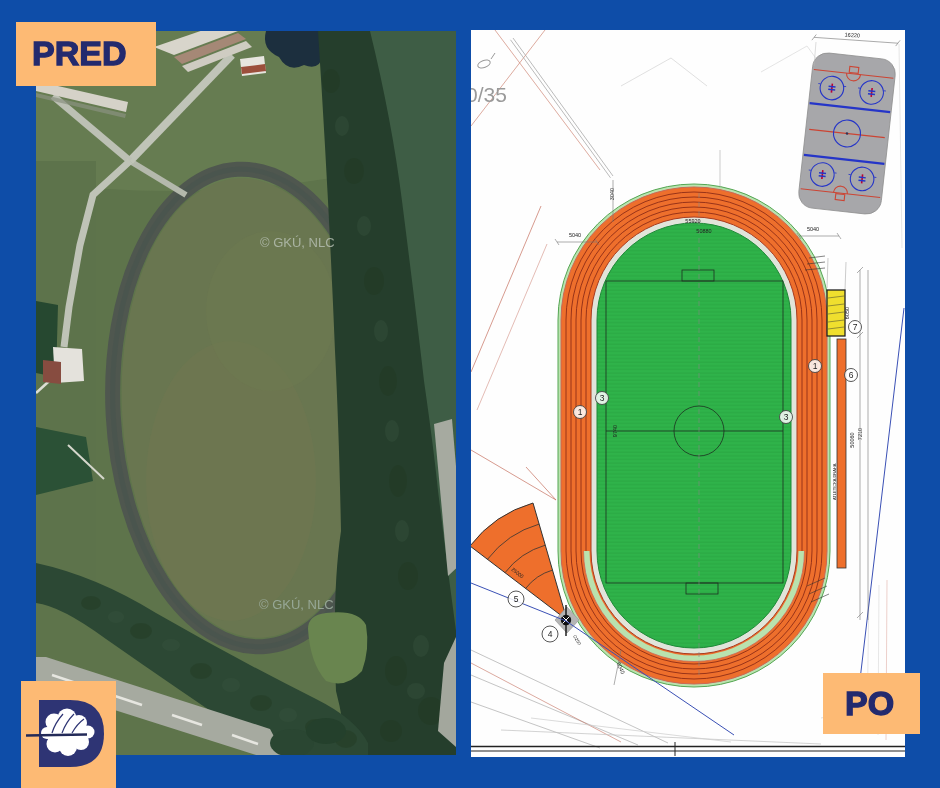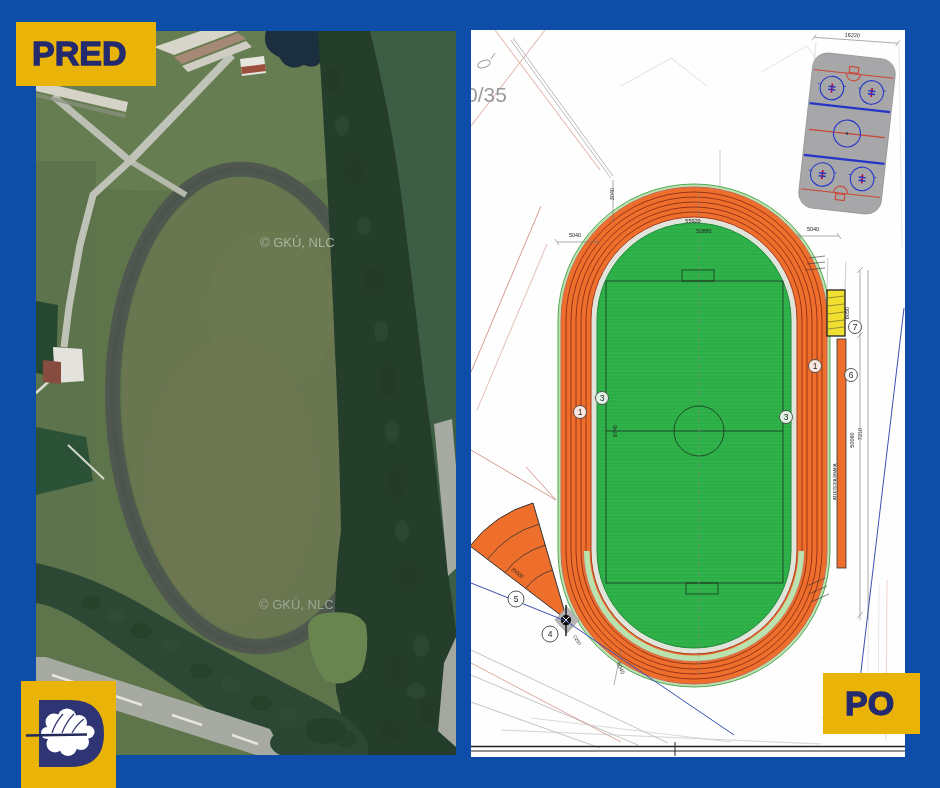--- a/index.html
+++ b/index.html
@@ -1,17 +1,17 @@
 <!DOCTYPE html>
 <html><head><meta charset="utf-8">
 <style>
 html,body{margin:0;padding:0}
 body{width:940px;height:788px;position:relative;background:#0e4da8;font-family:"Liberation Sans",sans-serif;overflow:hidden}
 .abs{position:absolute}
-.lbl{position:absolute;background:#eab308;color:#232a6e;font-weight:bold}
+.lbl{position:absolute;background:#fdba74;color:#232a6e;font-weight:bold}
 </style></head>
 <body>
 
 <svg class="abs" style="left:36px;top:31px" width="420" height="724" viewBox="0 0 420 724">
 
 <rect x="0" y="0" width="420" height="724" fill="#5e744b"></rect>
 
 <path d="M0,0 H420 V120 Q200,180 0,150 Z" fill="#677d52" opacity="0.9"></path>
 
 <polygon points="300,200 330,340 345,500 318,520 290,330" fill="#687e53" opacity="0.9"></polygon>

